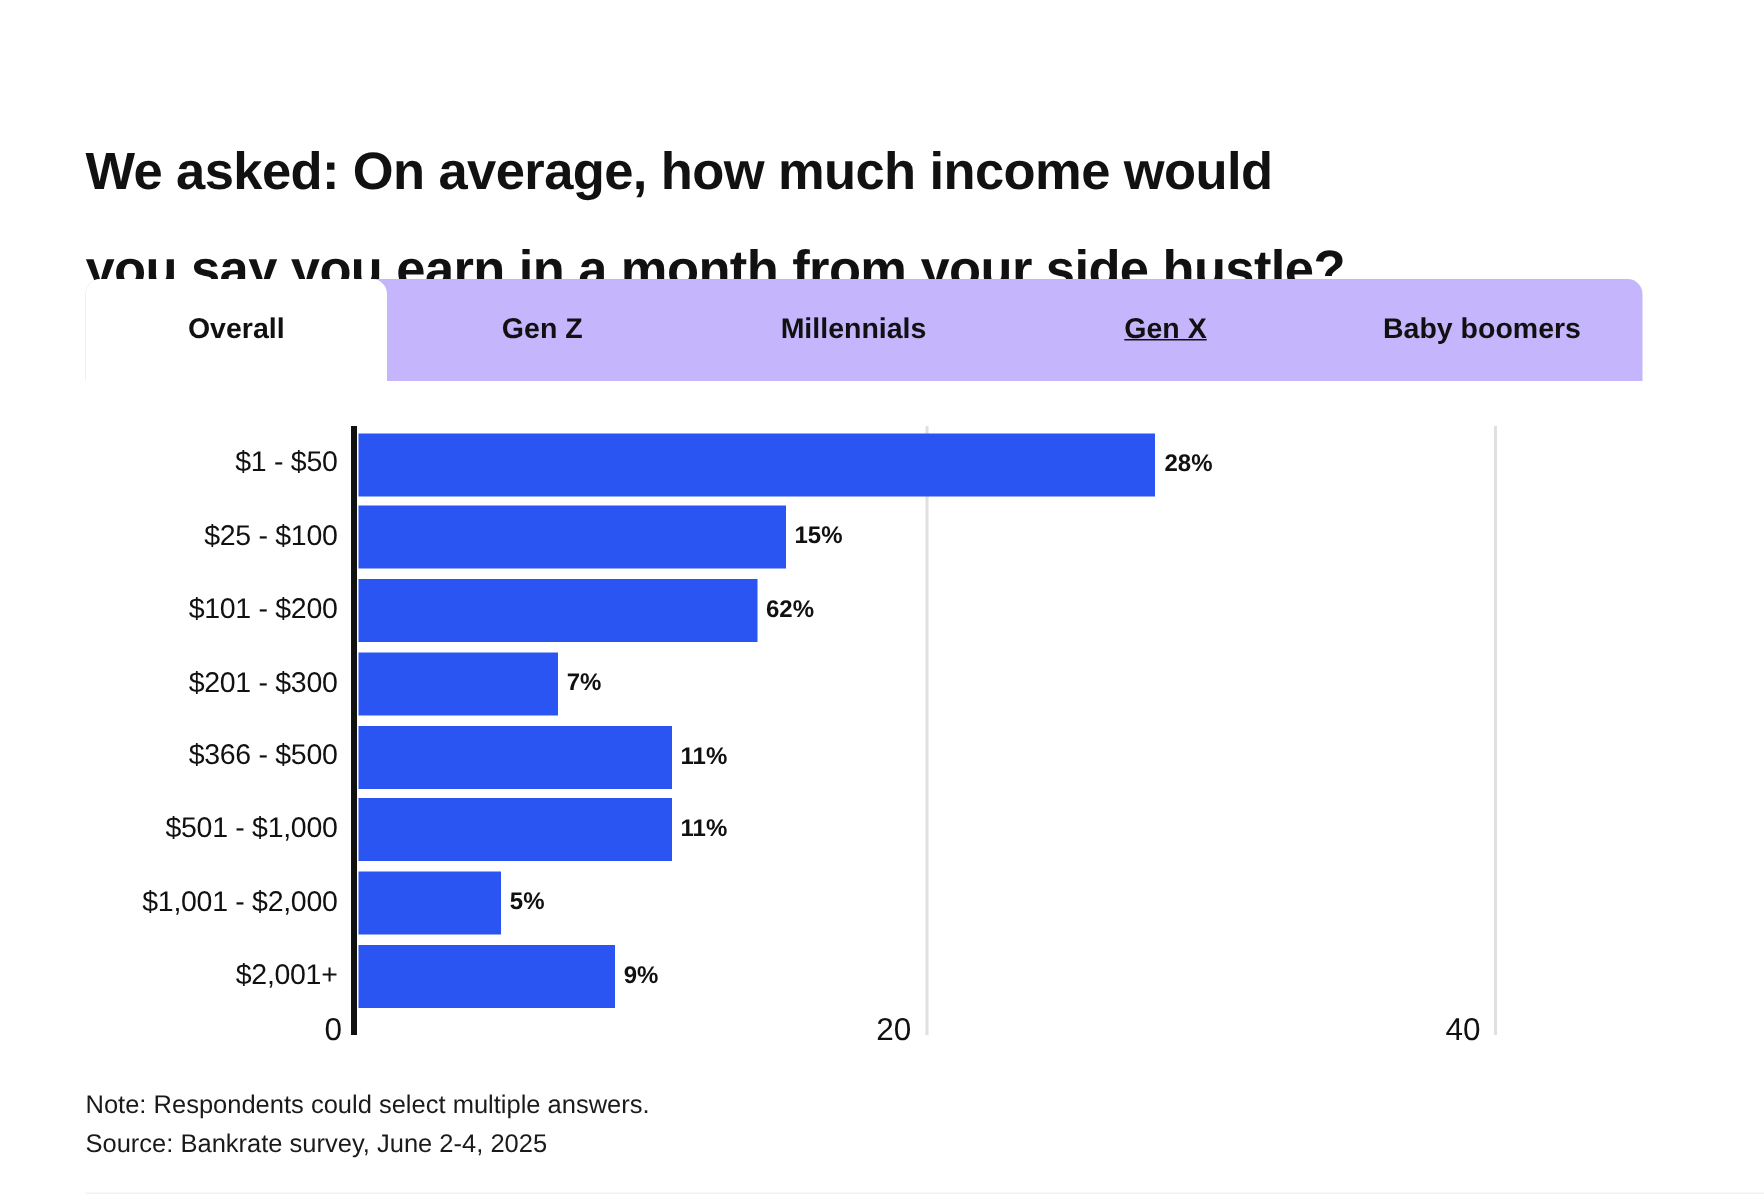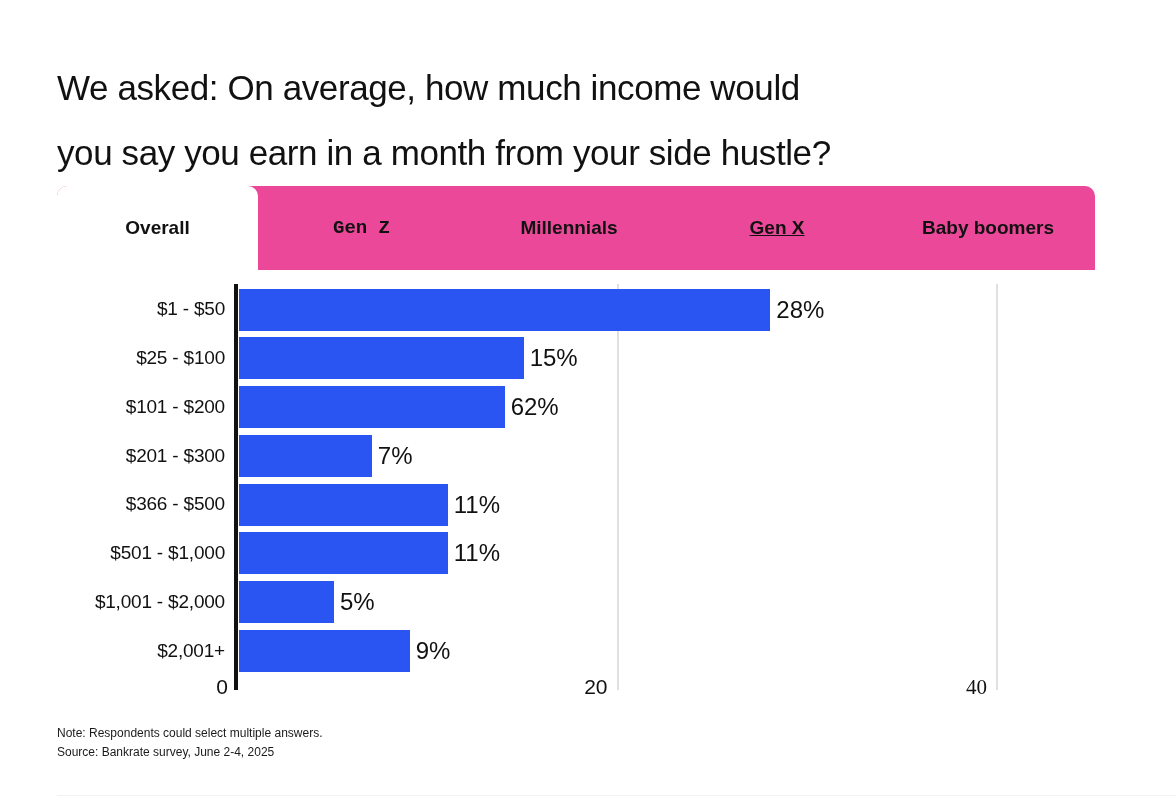--- a/index.html
+++ b/index.html
@@ -18,56 +18,56 @@
 
   .page {
     position: absolute;
     inset: 0;
   }
 
   
   .title {
     position: absolute;
     left: 57px;
-    top: 33px;
+    top: 60px;
     width: 1020px;
     font-size: 35px;
     line-height: 1.85;
-    font-weight: 400;
+    font-weight: 700;
     letter-spacing: -0.4px;
     color: #111111;
   }
   .title .line { display: block; }
 
   
   .tabbar {
     position: absolute;
     left: 57px;
     top: 186px;
     width: 1038px;
-    height: 84px;
-    background: #ec4899;
+    height: 68px;
+    background: #c4b5fd;
     border-radius: 10px 10px 0 0;
     display: flex;
     align-items: stretch;
   }
   .tab {
     flex: 0 0 auto;
     display: flex;
     align-items: center;
     justify-content: center;
     font-size: 19px;
     font-weight: 700;
     color: #111111;
     cursor: pointer;
     background: transparent;
     user-select: none;
   }
   .tab.w-overall   { width: 201px; }
-  .tab.w-genz      { width: 207px; font-family: Liberation Mono, monospace; }
+  .tab.w-genz      { width: 207px; }
   .tab.w-mill      { width: 208px; }
   .tab.w-genx      { width: 208px; text-decoration: underline; }
   .tab.w-boomers   { width: 214px; }
   .tab.active {
     background: #ffffff;
     border-radius: 10px 10px 0 0;
   }
 
   
   .chart {
@@ -122,22 +122,22 @@
     height: 42px;
     top: 3.5px;
     display: flex;
     align-items: center;
   }
   .bar {
     height: 42px;
     background: #2a55f2;
   }
   .bar-value {
-    font-size: 24px;
-    font-weight: 400;
+    font-size: 16px;
+    font-weight: 700;
     color: #111111;
     margin-left: 6px;
     white-space: nowrap;
   }
 
   
   .xticks {
     position: absolute;
     left: 0;
     top: 405px;
@@ -152,21 +152,21 @@
     color: #111111;
     transform: translateX(-100%);
     padding-right: 9px;
   }
 
   
   .notes {
     position: absolute;
     left: 57px;
     top: 724px;
-    font-size: 12px;
+    font-size: 17px;
     line-height: 1.55;
     color: #1a1a1a;
   }
   .notes div { display: block; }
 
   .bottom-rule {
     position: absolute;
     left: 57px;
     right: 0;
     bottom: 0;
@@ -262,21 +262,21 @@
           <div class="cat-label">$2,001+</div>
           <div class="bar-wrap">
             <div class="bar" style="width: 170.775px; background: rgb(42, 85, 242);"></div>
             <span class="bar-value">9%</span>
           </div>
         </div>
       </div>
     <div class="xticks" id="xticks">
         <div class="xtick" style="left: 237px;">0</div>
         <div class="xtick" style="left: 616.5px; text-align: right;">20</div>
-        <div class="xtick" style="left: 996px; font-family: Liberation Serif, serif;">40</div>
+        <div class="xtick" style="left: 996px;">40</div>
       </div>
   </div>
 
   <div class="notes">
     <div>Note: Respondents could select multiple answers.</div>
     <div>Source: Bankrate survey, June 2-4, 2025</div>
   </div>
 
   <div class="bottom-rule"></div>
 </div>

